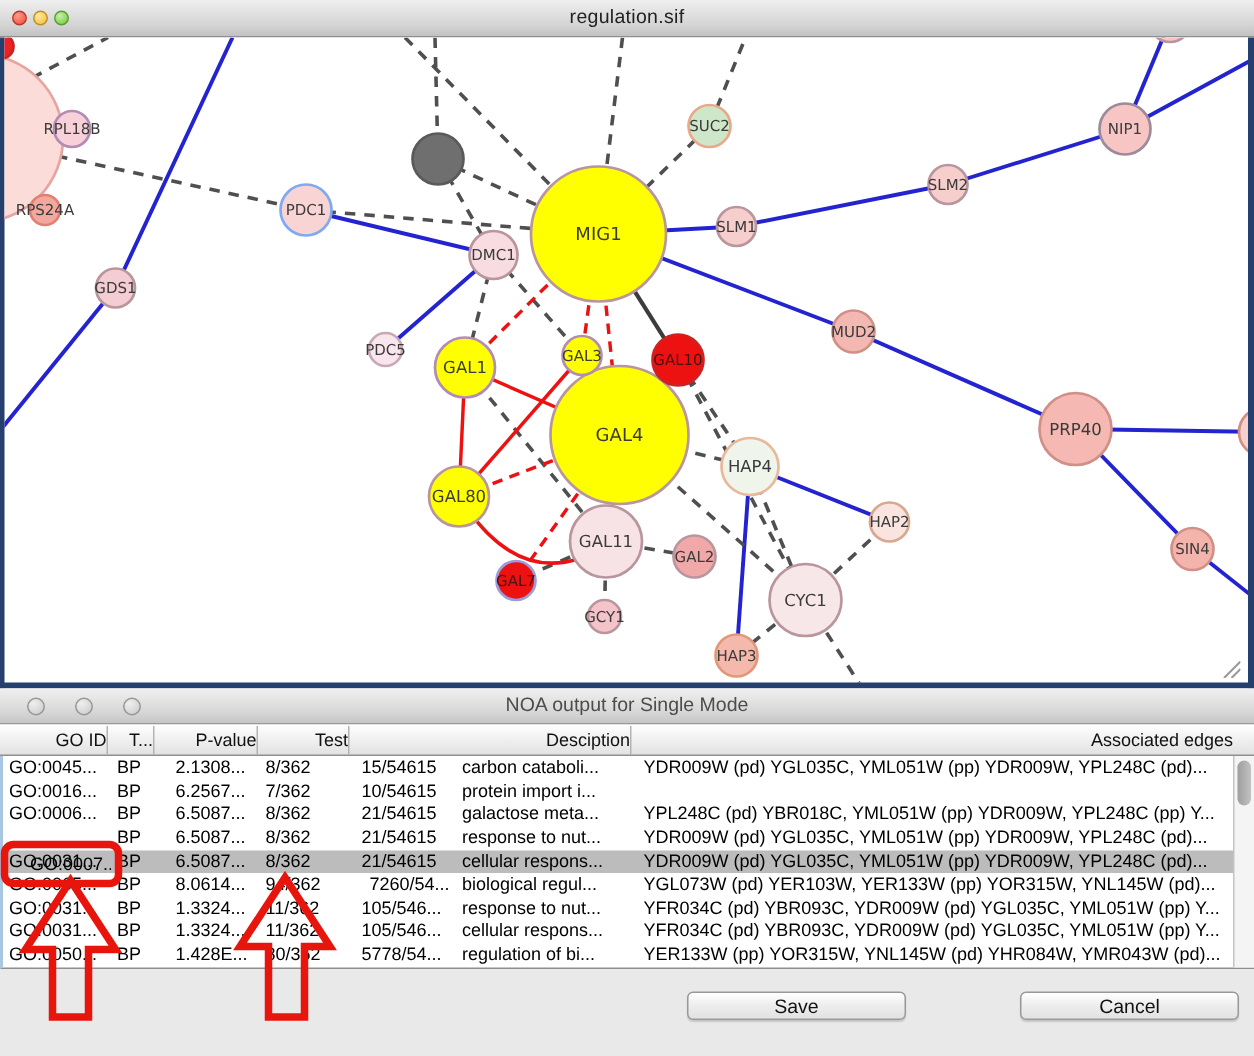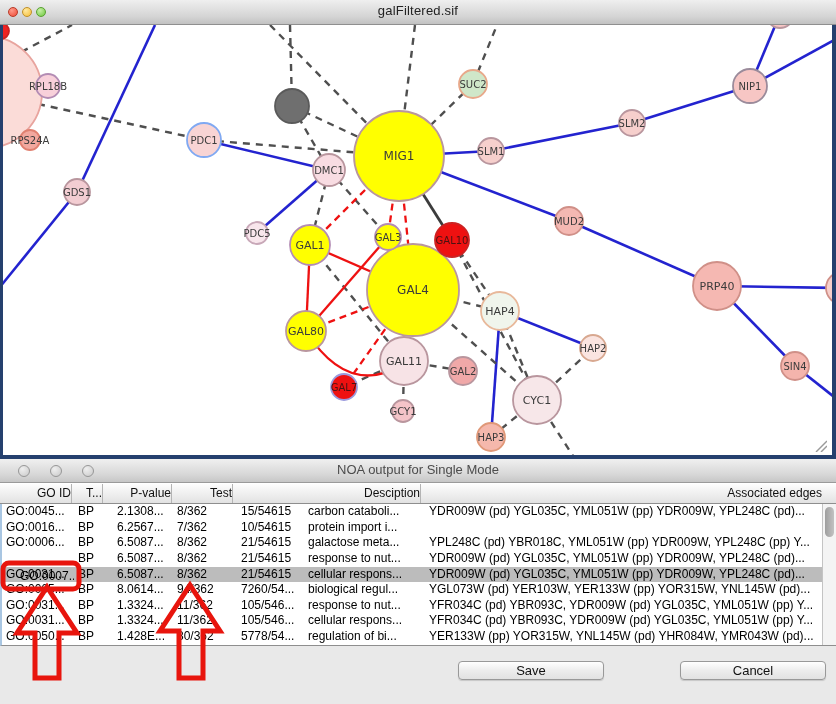--- a/index.html
+++ b/index.html
@@ -56,21 +56,21 @@
   #ann-svg{position:absolute;left:0;top:0;width:836px;height:704px;pointer-events:none;}
 </style>
 </head>
 <body>
 <div id="screen">
 
   <div class="titlebar">
     <span class="tl red"></span>
     <span class="tl yel"></span>
     <span class="tl grn"></span>
-    <div class="title">galFiltered.sif</div>
+    <div class="title">regulation.sif</div>
   </div>
 
   <div id="netpane">
     <svg id="net-svg" width="836" height="434" viewBox="0 25 836 434">
         <line x1="155" y1="25" x2="77" y2="192" class="edge-b"></line>
         <line x1="77" y1="192" x2="0" y2="287" class="edge-b"></line>
         <line x1="204" y1="140" x2="329" y2="170" class="edge-b"></line>
         <line x1="329" y1="170" x2="257" y2="233" class="edge-b"></line>
         <line x1="399" y1="156" x2="491" y2="151" class="edge-b"></line>
         <line x1="491" y1="151" x2="632" y2="123" class="edge-b"></line>
@@ -313,21 +313,21 @@
             <div class="tcell" style="width: 61px; padding-left: 3px;">8/362</div>
             <div class="tcell" style="width: 70px; padding-left: 6px;">21/54615</div>
             <div class="tcell" style="width: 118px; padding-left: 3px;">cellular respons...</div>
             <div class="tcell" style="width: 401px; padding-left: 6px;">YDR009W (pd) YGL035C, YML051W (pp) YDR009W, YPL248C (pd)...</div>
           </div>
           <div class="trow">
             <div class="tcell" style="width: 72px; padding-left: 4px;">GO:0065...</div>
             <div class="tcell" style="width: 31px; padding-left: 4px;">BP</div>
             <div class="tcell" style="width: 69px; padding-left: 12px;">8.0614...</div>
             <div class="tcell" style="width: 61px; padding-left: 3px;">94/362</div>
-            <div class="tcell" style="width: 70px; padding-left: 6px;">7260/54...</div>
+            <div class="tcell" style="width: 70px; padding-left: 6px; text-align: center;">7260/54...</div>
             <div class="tcell" style="width: 118px; padding-left: 3px;">biological regul...</div>
             <div class="tcell" style="width: 401px; padding-left: 6px;">YGL073W (pd) YER103W, YER133W (pp) YOR315W, YNL145W (pd)...</div>
           </div>
           <div class="trow">
             <div class="tcell" style="width: 72px; padding-left: 4px;">GO:0031...</div>
             <div class="tcell" style="width: 31px; padding-left: 4px;">BP</div>
             <div class="tcell" style="width: 69px; padding-left: 12px;">1.3324...</div>
             <div class="tcell" style="width: 61px; padding-left: 3px;">11/362</div>
             <div class="tcell" style="width: 70px; padding-left: 6px;">105/546...</div>
             <div class="tcell" style="width: 118px; padding-left: 3px;">response to nut...</div>

